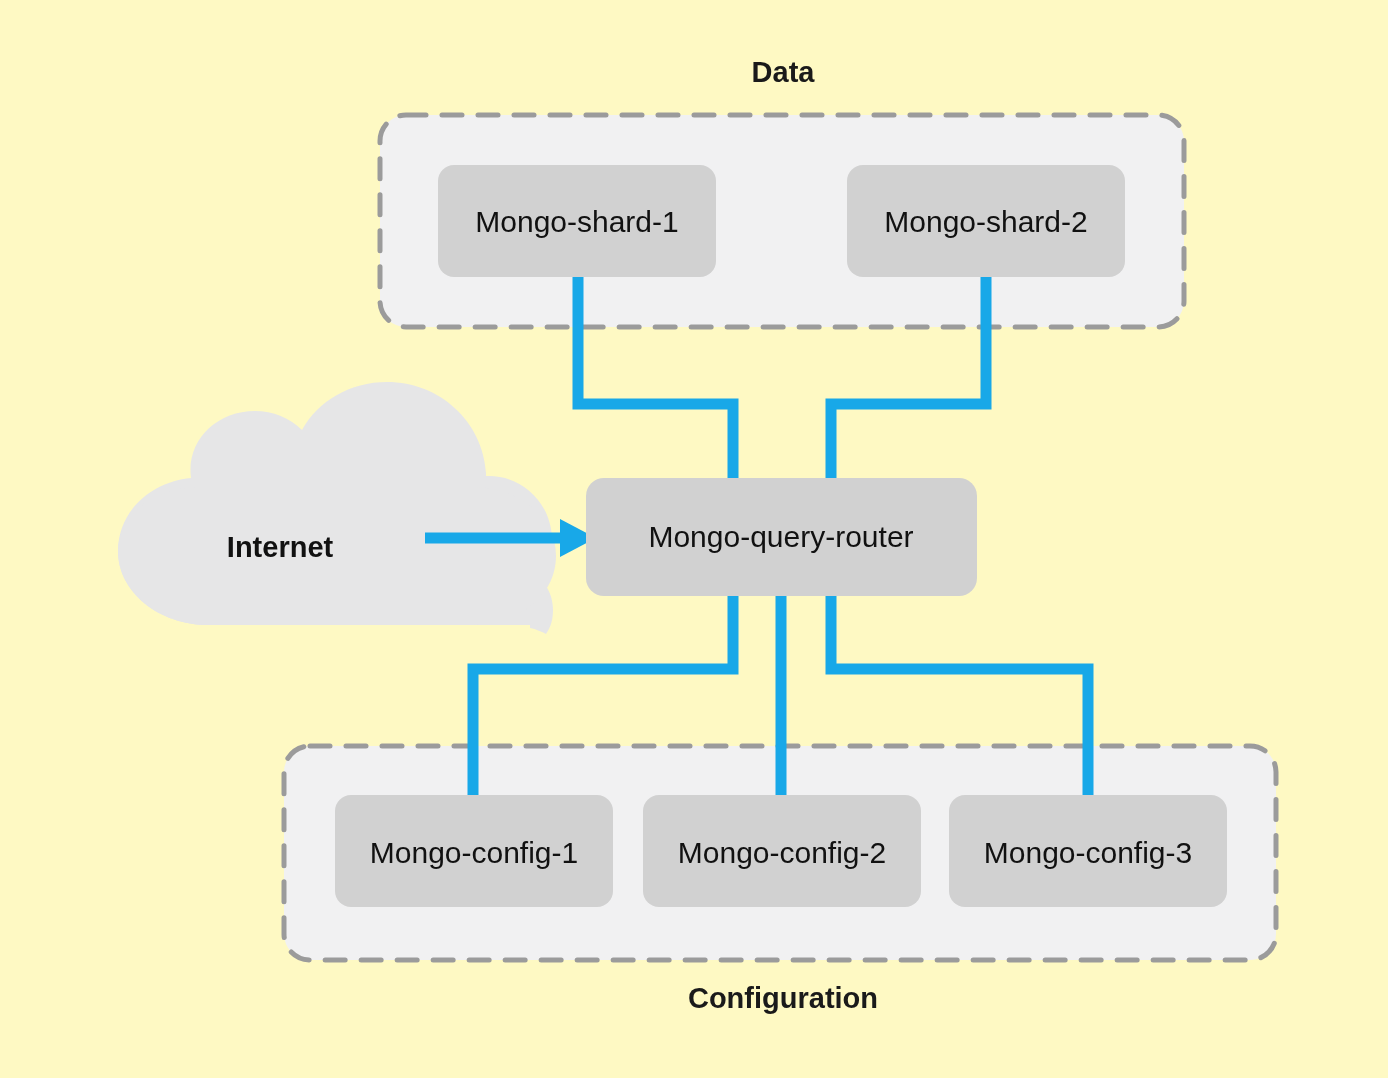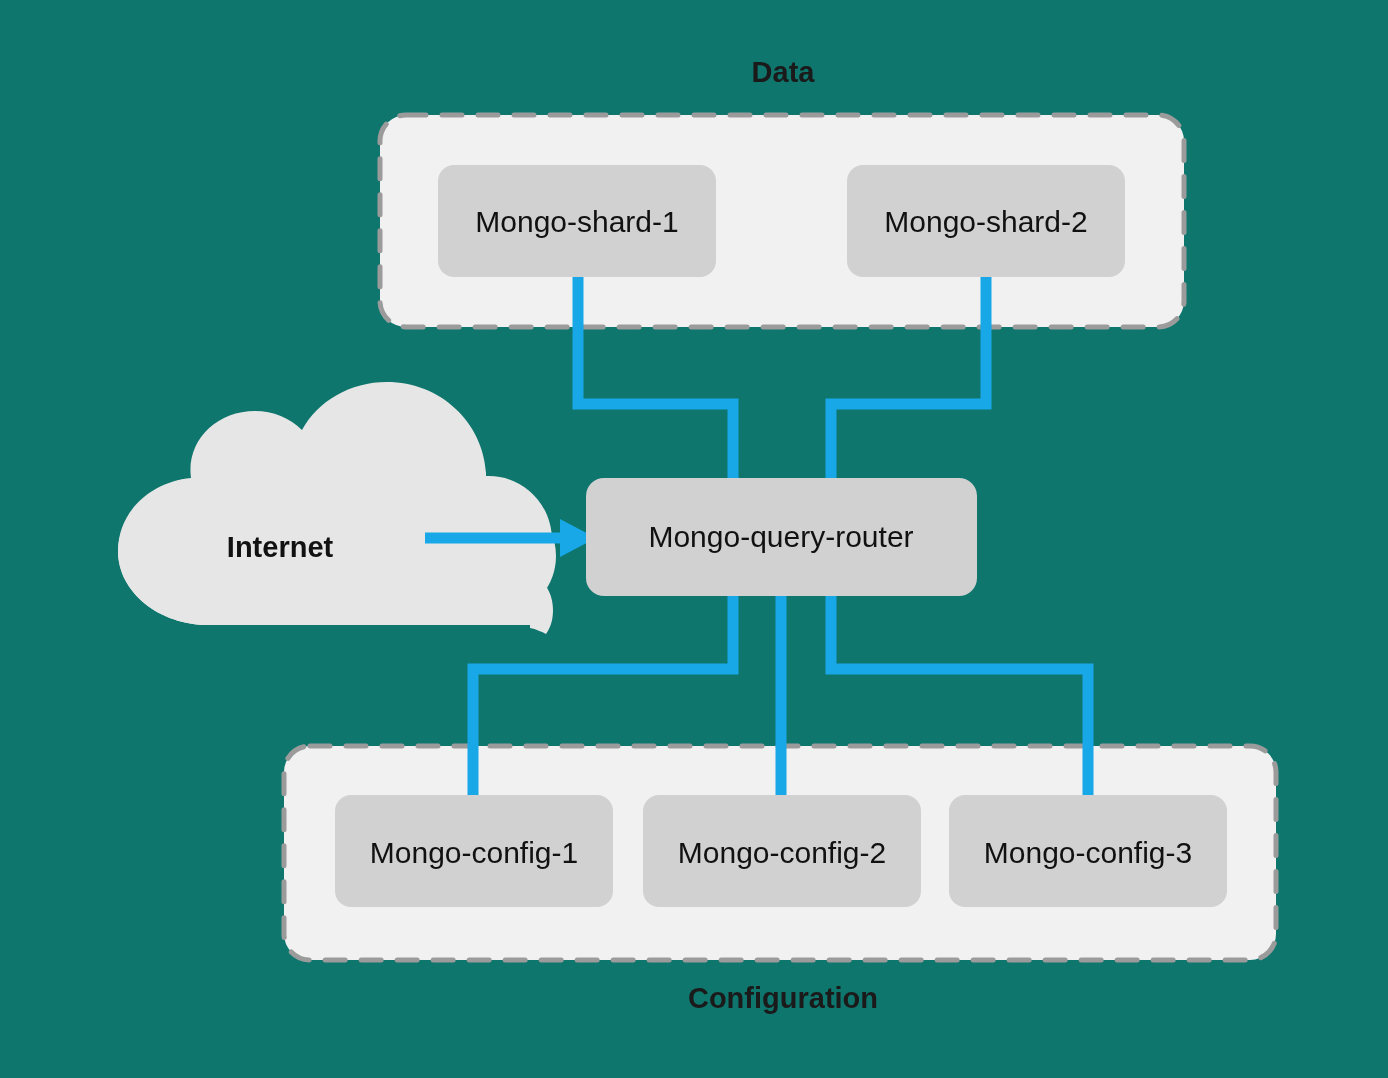--- a/index.html
+++ b/index.html
@@ -10,21 +10,21 @@
   body {
     width: 1388px;
     height: 1078px;
     overflow: hidden;
     font-family: "Liberation Sans", sans-serif;
   }
   #diagram-root {
     position: relative;
     width: 1388px;
     height: 1078px;
-    background: #0f766e;
+    background: #fef9c3;
   }
   svg.diagram-canvas {
     position: absolute;
     left: 0;
     top: 0;
     width: 1388px;
     height: 1078px;
     display: block;
   }
   .group-label {

